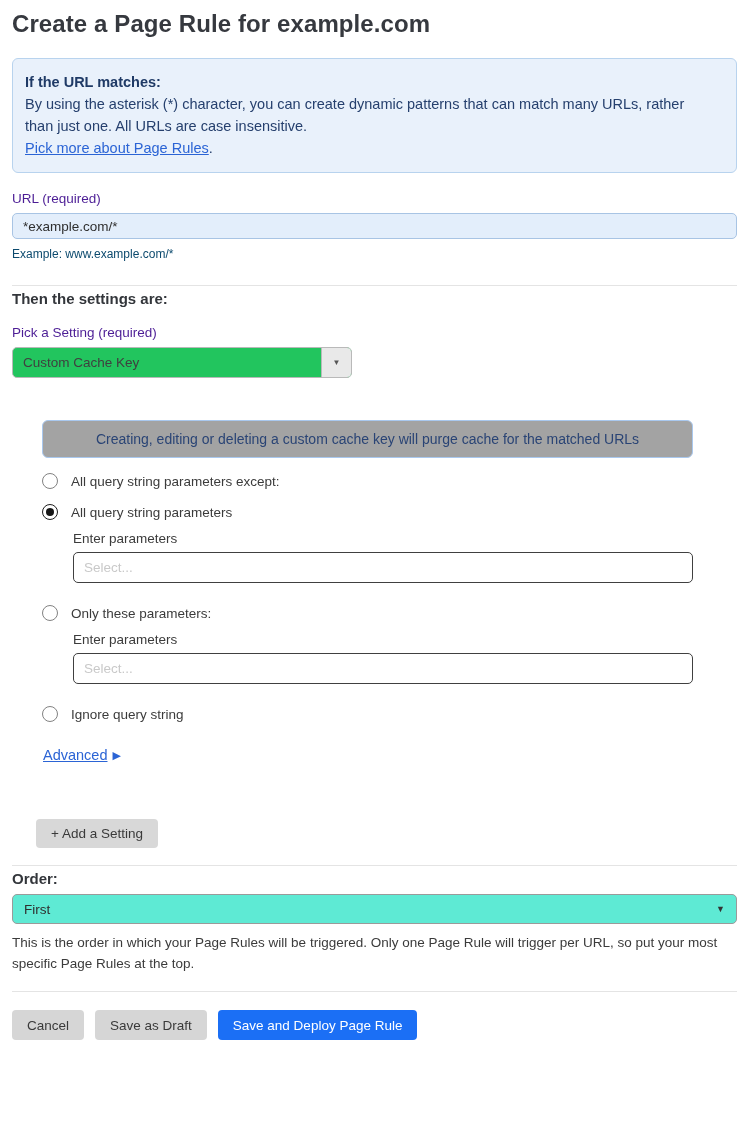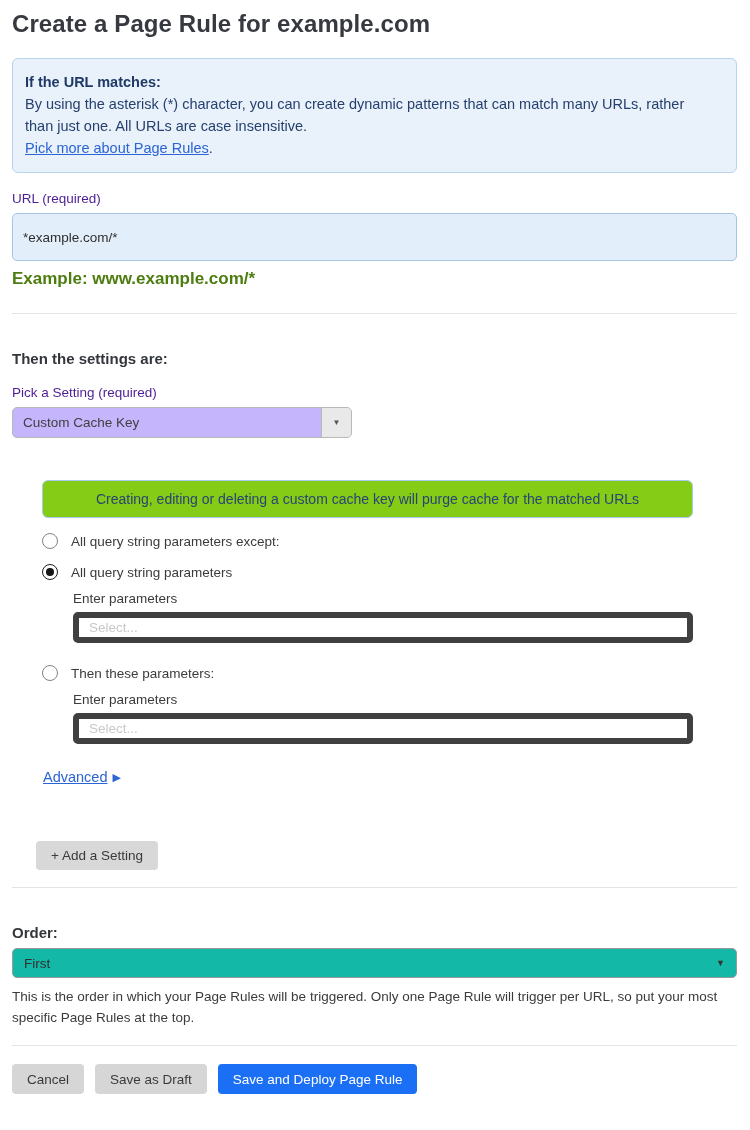--- a/index.html
+++ b/index.html
@@ -28,58 +28,58 @@
     line-height: 22px;
     color: #26406e;
   }
   .info-box .info-heading { font-weight: bold; color: #1f3a66; }
   .info-link { color: #2b64d5; text-decoration: underline; cursor: pointer; }
 
   
   .field-label { font-size: 13.5px; color: #4c1d95; margin-top: 18px; }
   .url-input {
     margin-top: 7px;
-    width: 100%; height: 48px;
+    width: 100%; height: 26px;
     background: #e3eefb;
     border: 1px solid #a8c4e4;
     border-radius: 5px;
     padding: 0 10px;
     font-size: 13.5px;
     font-family: "Liberation Sans", sans-serif;
     color: #2f2f2f;
   }
-  .helper-text { font-size: 17px; color: #4d7c0f; margin-top: 8px; font-weight: bold; }
+  .helper-text { font-size: 12px; color: #0c4a6e; margin-top: 8px; }
 
   .divider { border: none; border-top: 1px solid #e4e4e4; margin-top: 24px; }
 
-  .section-heading { font-size: 15px; font-weight: bold; color: #33363b; margin-top: 36px; }
+  .section-heading { font-size: 15px; font-weight: bold; color: #33363b; margin-top: 4px; }
 
   
   .picker {
     margin-top: 7px;
     width: 340px; height: 31px;
     border: 1px solid #b9b9b9;
     border-radius: 5px;
-    background: #c4b5fd;
+    background: #22c55e;
     display: flex; align-items: stretch;
     overflow: hidden;
     cursor: pointer;
   }
   .picker-value { flex: 1; padding-left: 10px; font-size: 13.5px; color: #3f3f3f; display: flex; align-items: center; }
   .picker-arrow-box {
     width: 30px; background: #e9e9e9; border-left: 1px solid #b9b9b9;
     display: flex; align-items: center; justify-content: center;
   }
   .picker-arrow-box .arrow { font-size: 8px; color: #555; }
 
   
   .notice-box {
     margin: 42px 44px 0 30px;
     height: 38px;
-    background: #84cc16;
+    background: #a3a3a3;
     border: 1px solid #a9c8ee;
     border-radius: 6px;
     display: flex; align-items: center; justify-content: center;
     font-size: 14px; color: #2a4475;
   }
 
   
   .qs-section { margin-left: 30px; }
   .qs-heading { font-size: 15px; font-weight: bold; color: #33363b; margin-top: 21px; }
 
@@ -94,21 +94,21 @@
     content: ""; position: absolute; left: 3px; top: 3px;
     width: 8px; height: 8px; border-radius: 50%; background: #151515;
   }
   .radio-label { margin-left: 13px; font-size: 13.5px; color: #3b3b3b; }
 
   .sub-field { margin-left: 31px; }
   .sub-label { font-size: 13.5px; color: #3b3b3b; margin-top: 11px; }
   .select-input {
     margin-top: 6px;
     width: 620px; height: 31px;
-    border: 6px solid #404040;
+    border: 1px solid #404040;
     border-radius: 5px;
     padding: 0 10px;
     font-size: 13.5px;
     font-family: "Liberation Sans", sans-serif;
     color: #3b3b3b;
     background: #fff;
   }
   .select-input::placeholder { color: #c9c9c9; }
   .row-gap { margin-top: 22px; }
 
@@ -128,21 +128,21 @@
     margin-left: 24px;
   }
 
   .divider2 { border: none; border-top: 1px solid #e4e4e4; margin-top: 17px; }
 
   
   .order-select {
     margin-top: 7px;
     width: 100%; height: 30px;
     border: 1px solid #9a9a9a; border-radius: 5px;
-    background: #14b8a6;
+    background: #5eead4;
     display: flex; align-items: center;
     padding: 0 11px;
     cursor: pointer;
   }
   .order-select .order-value { flex: 1; font-size: 13.5px; color: #2f2f2f; }
   .order-select .arrow { font-size: 9px; color: #333; }
   .order-desc { font-size: 13.5px; color: #3b3b3b; line-height: 21px; margin-top: 8px; }
 
   .divider3 { border: none; border-top: 1px solid #e4e4e4; margin-top: 17px; }
 
@@ -201,27 +201,31 @@
       <span class="radio checked"></span>
       <span class="radio-label">All query string parameters</span>
     </div>
     <div class="sub-field">
       <div class="sub-label">Enter parameters</div>
       <input class="select-input" type="text" placeholder="Select..." style="">
     </div>
 
     <div class="radio-row row-gap">
       <span class="radio"></span>
-      <span class="radio-label">Then these parameters:</span>
+      <span class="radio-label">Only these parameters:</span>
     </div>
     <div class="sub-field">
       <div class="sub-label">Enter parameters</div>
       <input class="select-input" type="text" placeholder="Select..." style="">
     </div>
 
+    <div class="radio-row row-gap">
+      <span class="radio"></span>
+      <span class="radio-label">Ignore query string</span>
+    </div>
   </div>
 
   <div class="advanced">
     <span class="adv-text">Advanced</span>
     <span class="adv-arrow">▶</span>
   </div>
 
   <button class="add-setting-btn">+ Add a Setting</button>
 
   <hr class="divider2">

